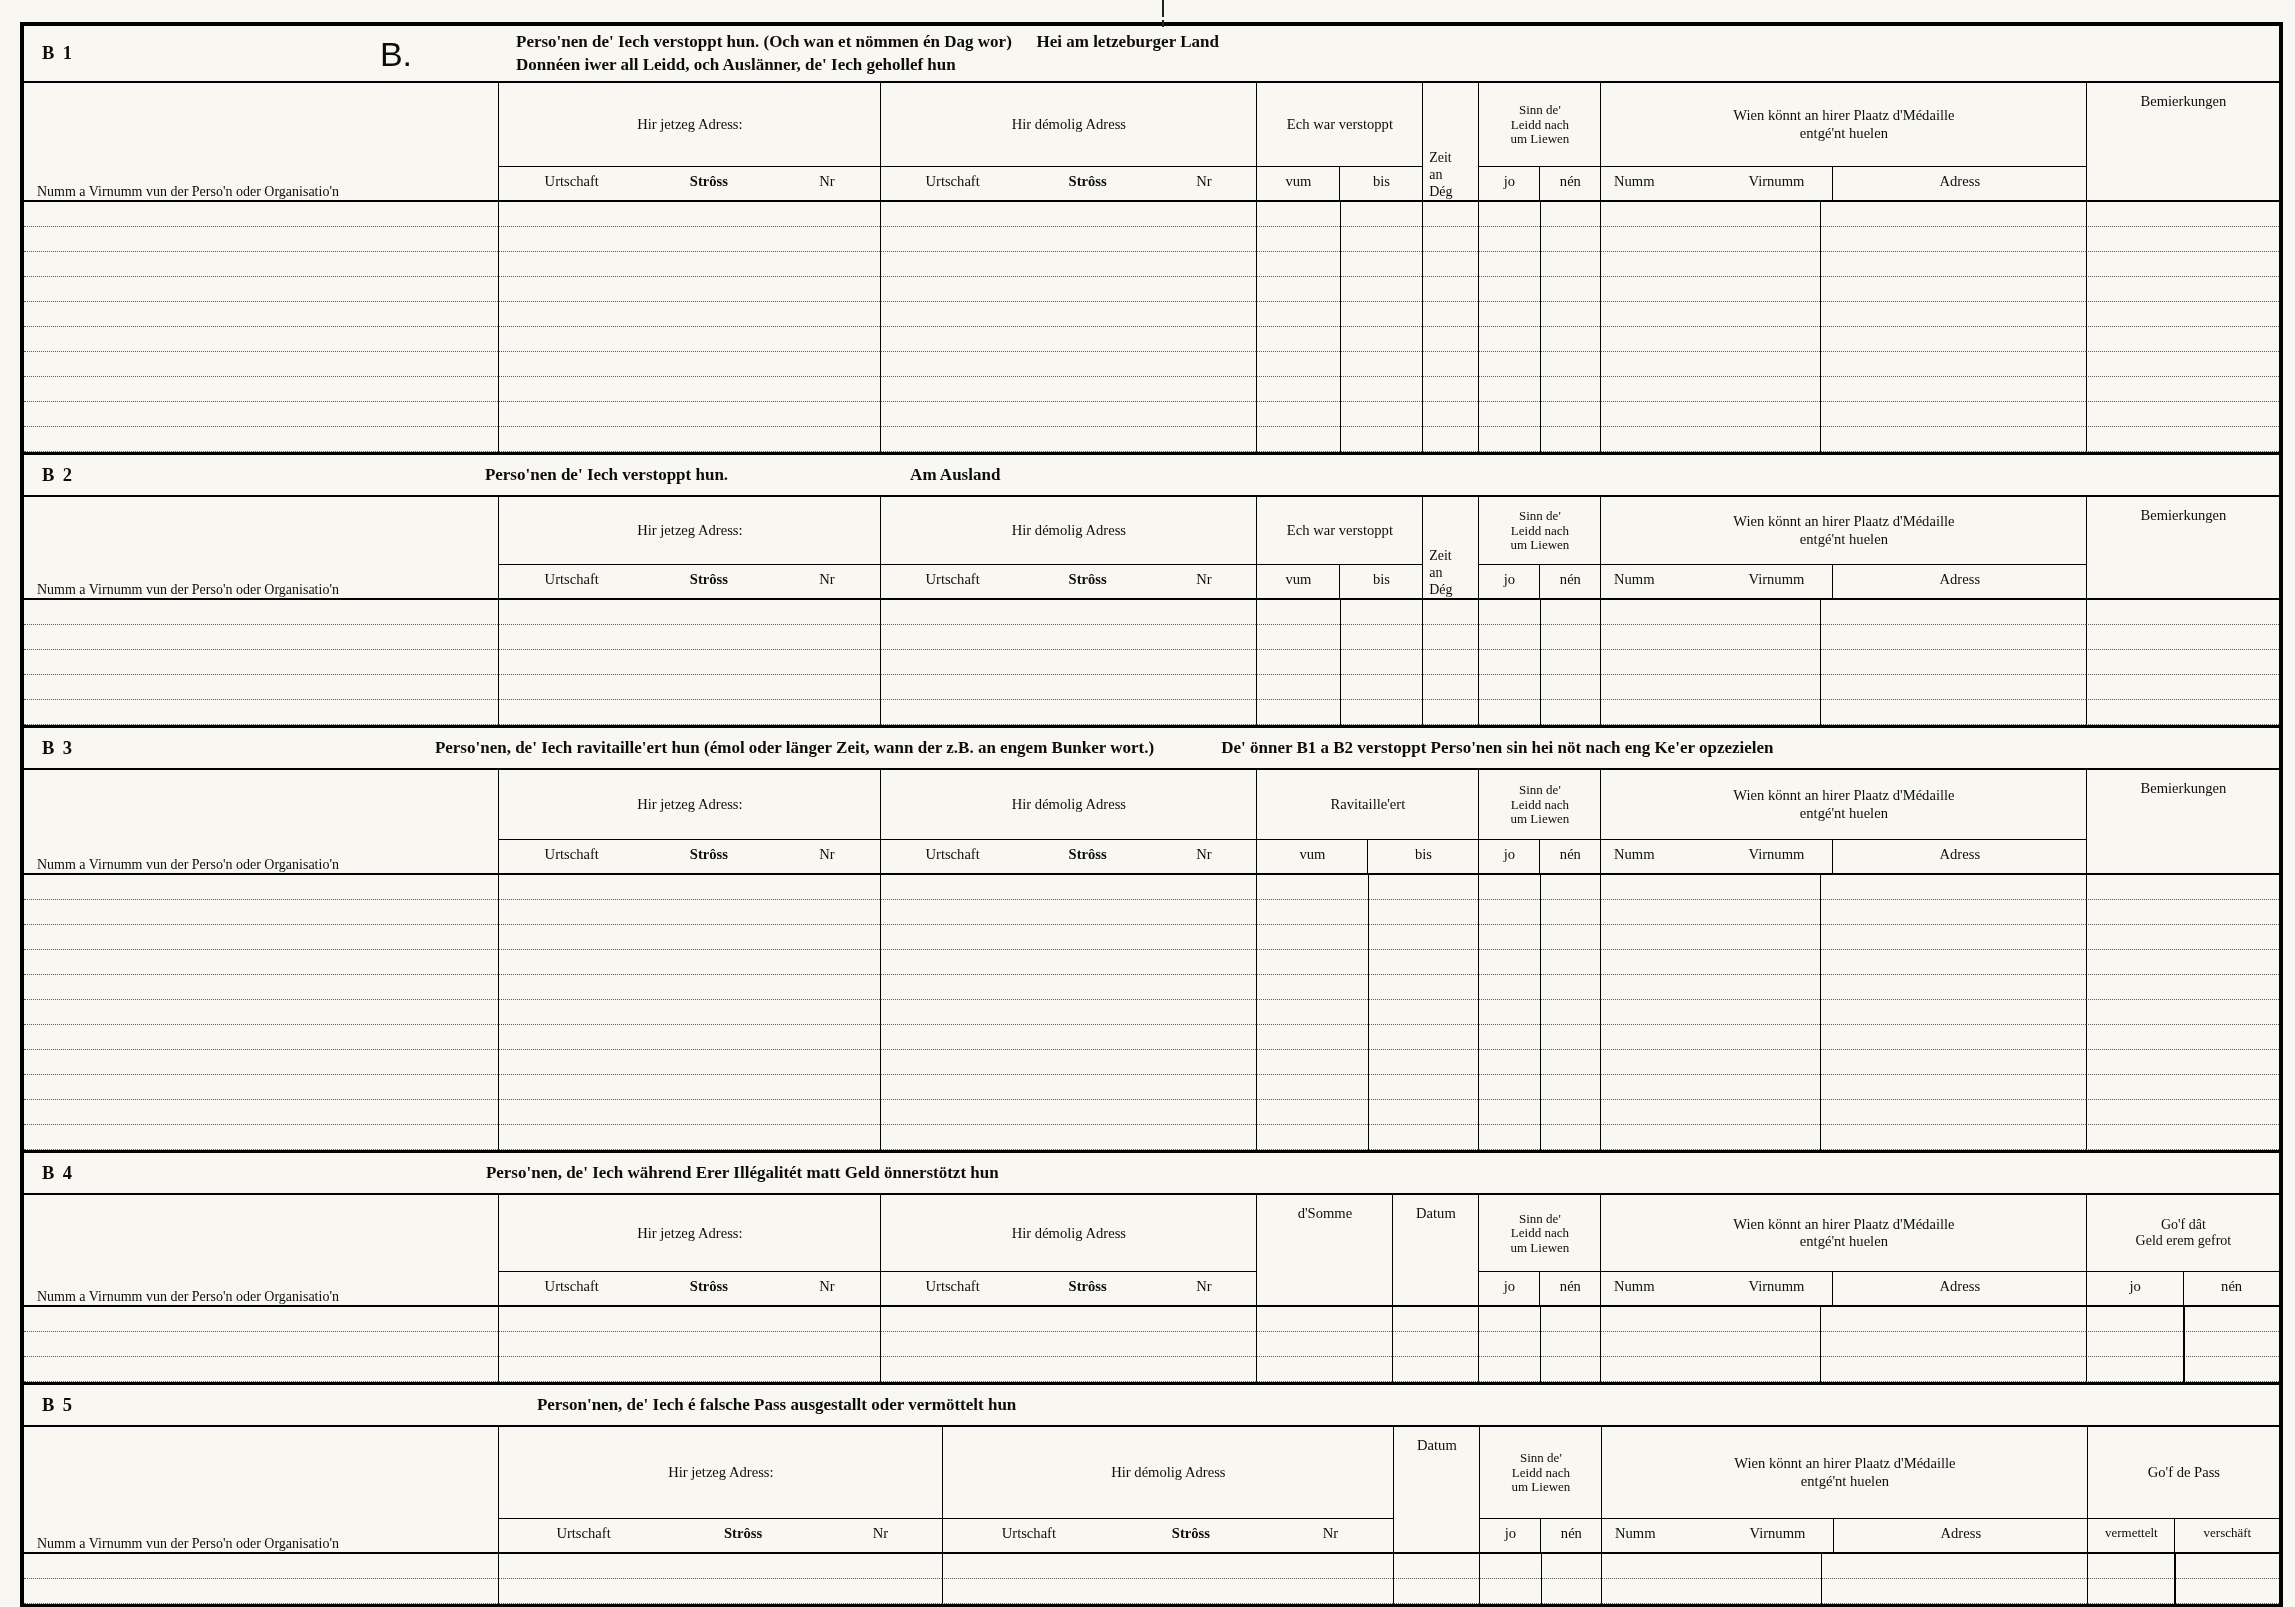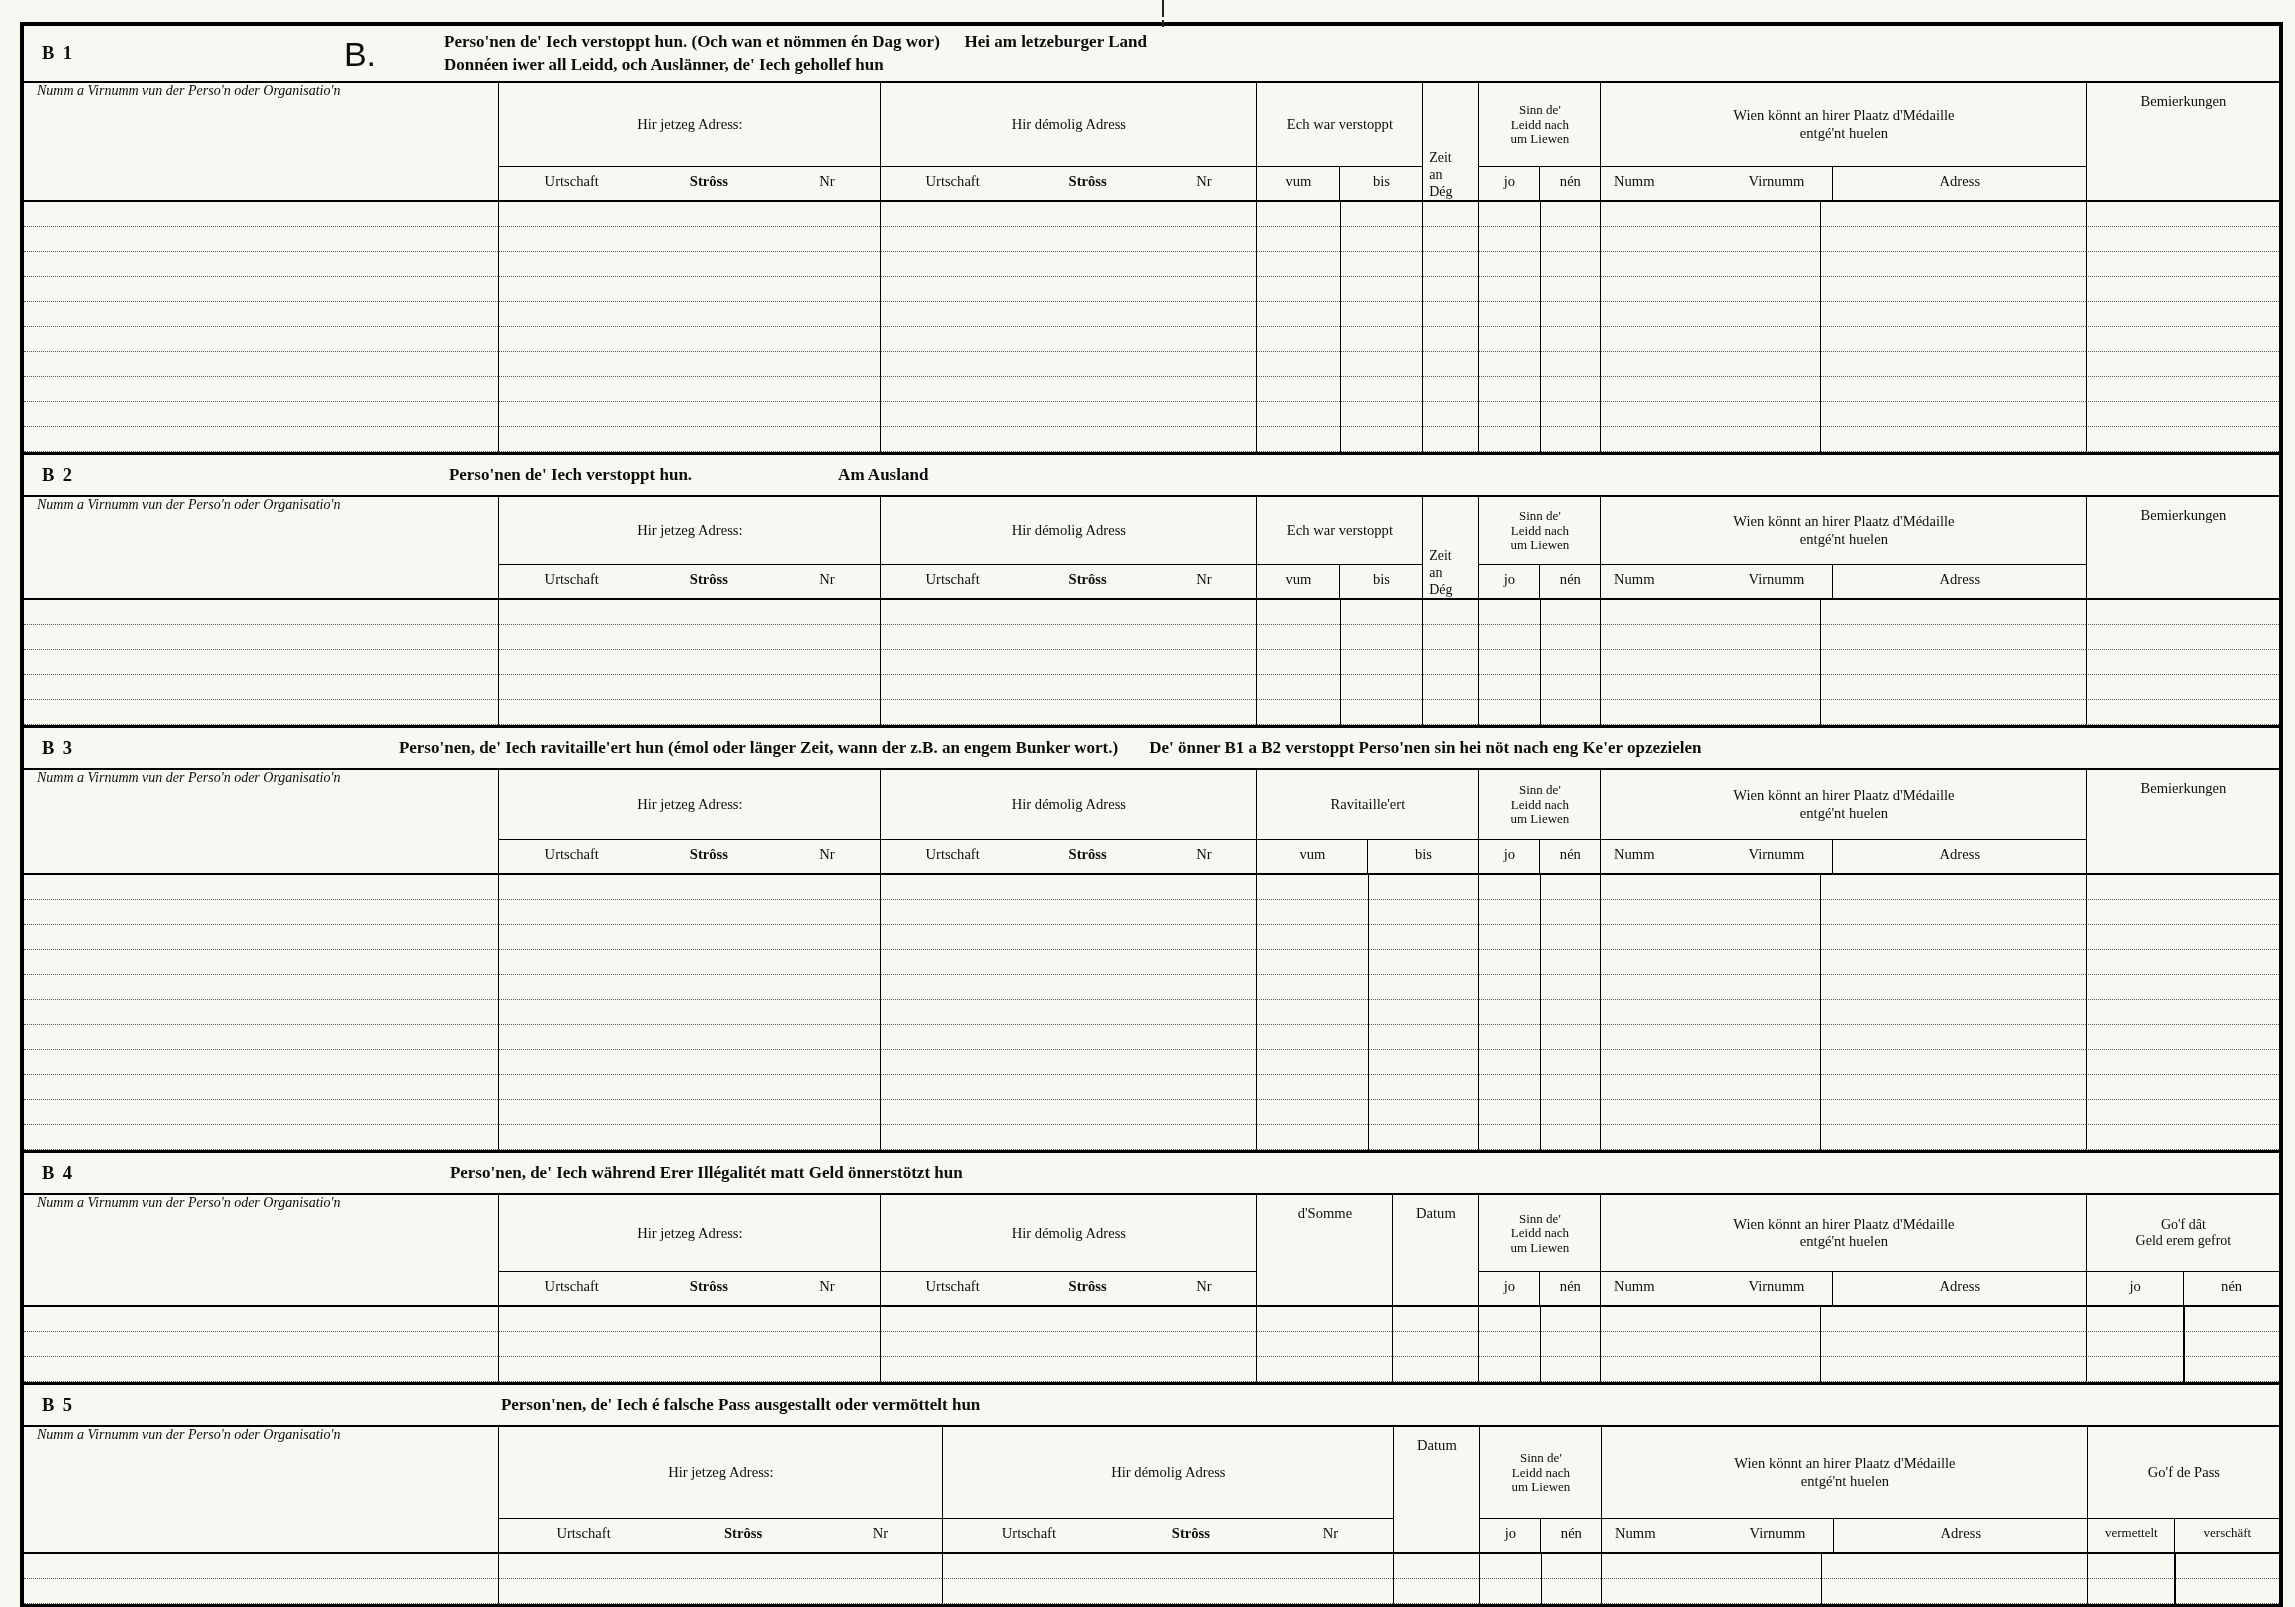--- a/index.html
+++ b/index.html
@@ -3,21 +3,21 @@
 <meta charset="utf-8">
 <style>
   html,body{margin:0;padding:0;}
   body{background:#cfcdc6;font-family:"Liberation Serif","DejaVu Serif",serif;color:#0d0d0d;}
   .page{position:relative;width:2295px;height:1607px;background:#f8f7f1;overflow:hidden;}
   .page::before{content:"";position:absolute;left:1162px;top:0;width:1.9px;height:16.5px;background:#222;}
   .page::after{content:"";position:absolute;left:1162px;top:20.4px;width:1.9px;height:6.8px;background:#222;}
   .form{position:absolute;left:20.4px;top:22.4px;width:2255px;border:4.4px solid #000;background:#f8f7f1;display:flex;flex-direction:column;}
 
   
-  .sbar{display:flex;align-items:center;border-bottom:2.4px solid #000;background:#f8f7f1;}
+  .sbar{display:flex;align-items:center;border-bottom:2.4px solid #000;background:#f8f7f1;gap:36px;}
   .sbar-b1{height:55px;}
   .sbar-sm{height:40px;border-top:3.9px solid #000;}
   .sid{flex:0 0 73px;padding-left:17.5px;font-size:18.5px;font-weight:bold;letter-spacing:1.9px;}
   .bigb{margin-left:229px;font-size:34px;line-height:34px;font-family:"Liberation Sans","DejaVu Sans",sans-serif;font-weight:400;}
   .b1titles{margin-left:68px;font-weight:bold;font-size:17px;line-height:22.4px;white-space:nowrap;}
   .loc{margin-left:20.4px;}
   .stitle{font-weight:bold;font-size:17px;white-space:nowrap;}
   .ml-b2{margin-left:334px;}
   .ml-loc{margin-left:146px;}
   .ml-b3{margin-left:284px;}
@@ -49,21 +49,21 @@
   .sub2 span{flex:1;}
   .sub2 span + span{border-left:1.5px solid #000;}
   .addr .s-urt{width:38%;}
   .addr .s-str{width:34%;font-weight:bold;}
   .addr .s-nr{width:28%;text-align:center;}
   .medal-sub .m-numm{width:22%;text-align:left;padding-left:12.6px;}
   .medal-sub .m-vir{width:23%;}
   .medal-sub .m-adr{flex:1;border-left:1.5px solid #000;}
   .pass-sub .p-a{width:45%;font-size:13px;}
   .pass-sub .p-b{flex:1;border-left:1.5px solid #000;font-size:13px;}
-  .vcenter{justify-content:flex-start;font-style:italic;}
+  .vcenter{justify-content:flex-end;}
   .hleft{align-items:flex-start;}
   .hleft .hlabel{padding-left:12.6px;padding-right:11.7px;font-size:14px;}
   .vtop{align-items:center;}
   .vtop .hlabel{padding-top:9.7px;text-align:center;}
   .zeitcell{justify-content:flex-end;padding-left:5.8px;}
   .zeitcell div{font-size:14px;line-height:17px;}
 
   
   .tbody{display:block;}
   .trow{height:25px;}

